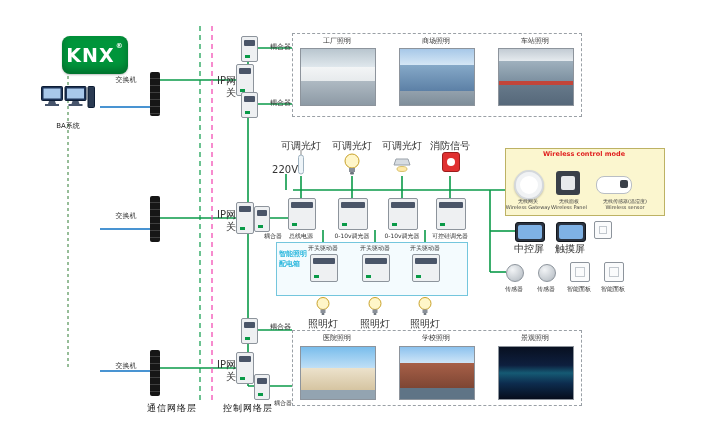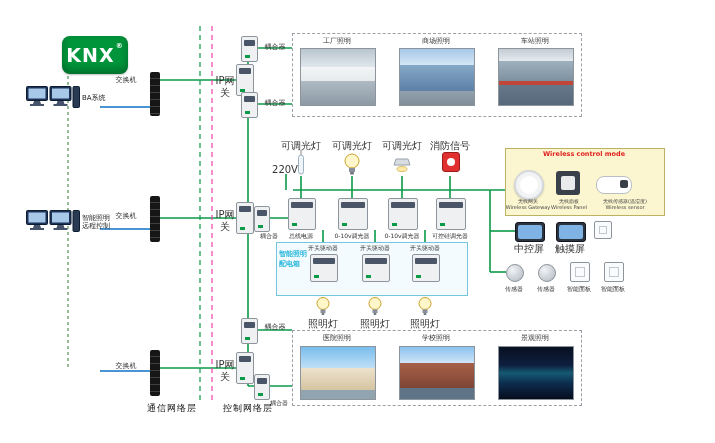--- a/index.html
+++ b/index.html
@@ -1,28 +1,28 @@
 <!DOCTYPE html>
 <html><head>
 <meta charset="utf-8">
 <style>
   html,body{margin:0;padding:0;background:#fff}
   .canvas{position:relative;width:715px;height:443px;background:#fff;overflow:hidden;
           font-family:"DejaVu Sans","Liberation Sans",sans-serif;color:#222}
   .abs{position:absolute}
   .lbl{position:absolute;font-size:7px;line-height:1.2;text-align:center;color:#333}
   .lbl.r{text-align:center}
-  .lbl.l{text-align:center}
+  .lbl.l{text-align:right}
   .s6{font-size:6px}.s65{font-size:10px}
   .layerlbl{position:absolute;font-size:9px;color:#111;text-align:center;letter-spacing:1px}
   .knx{position:absolute;left:62px;top:36px;width:66px;height:38px;background:#00953b;border-radius:8px;
        color:#fff;display:flex;align-items:center;justify-content:center;font-weight:bold;font-size:19px;
        letter-spacing:1px;box-shadow:inset 0 -4px 8px rgba(0,0,0,.28),0 1px 2px rgba(0,0,0,.25)}
   .knx sup{font-size:7px;margin-left:1px;align-self:flex-start;margin-top:6px}
-  .terminal{position:absolute;display:flex;flex-direction:row;align-items:center;gap:2px;width:84px;
+  .terminal{position:absolute;display:flex;flex-direction:column;align-items:center;gap:12px;width:84px;
             font-size:7px;text-align:center}
   .terminal .cap{line-height:1.2}
   .switch{position:absolute;width:10px;height:44px;background:#161616;border-radius:2px;
           background-image:repeating-linear-gradient(180deg,rgba(255,255,255,0) 0 6px,#3f3f3f 6px 7px)}
   .din{position:absolute;background:#eef0f2;border:1px solid #8d949c;border-radius:2px}
   .din::before{content:"";position:absolute;left:2px;right:2px;top:3px;height:6px;background:#4a5568;border-radius:1px}
   .din::after{content:"";position:absolute;left:3px;bottom:3px;width:5px;height:3px;background:#0a9a48}
   .dashed-box{position:absolute;border:1px dashed #9aa0a6;background:#fff}
   .photo{position:absolute;width:74px;height:56px;border:1px solid #8d949c}
   .ph-factory{background:linear-gradient(180deg,#b9c6cf 0%,#dfe7ec 32%,#f3f5f6 32%,#e6eaec 58%,#aeb9c2 58%,#8d9aa5 100%)}
@@ -114,36 +114,20 @@
         <rect x="26" y="2.5" width="17" height="10" fill="#a8c8ea"></rect>
         <path d="M31.5 15 h6 l1 3 h-8 z" fill="#46546b"></path>
           <rect x="27.5" y="18" width="14" height="2" fill="#46546b"></rect>
         <rect x="47" y="0.5" width="6.5" height="21" rx="1" fill="#2a3a52" stroke="#0c1c33"></rect>
       </svg>
     </span>
     <span class="cap">BA系统</span>
   </div>
 
 
-  <div class="terminal" style="left:26px;top:210px">
-    <span class="icon">
-      <svg width="54" height="24" viewBox="0 0 54 24">
-        <rect x="0.5" y="0.5" width="21" height="14" rx="1" fill="#1d3357" stroke="#0c1c33"></rect>
-        <rect x="2.5" y="2.5" width="17" height="10" fill="#a8c8ea"></rect>
-        <path d="M8 15 h6 l1 3 h-8 z" fill="#46546b"></path>
-          <rect x="4" y="18" width="14" height="2" fill="#46546b"></rect>
-        <rect x="24" y="0.5" width="21" height="14" rx="1" fill="#1d3357" stroke="#0c1c33"></rect>
-        <rect x="26" y="2.5" width="17" height="10" fill="#a8c8ea"></rect>
-        <path d="M31.5 15 h6 l1 3 h-8 z" fill="#46546b"></path>
-          <rect x="27.5" y="18" width="14" height="2" fill="#46546b"></rect>
-        <rect x="47" y="0.5" width="6.5" height="21" rx="1" fill="#2a3a52" stroke="#0c1c33"></rect>
-      </svg>
-    </span>
-    <span class="cap">智能照明远程控制</span>
-  </div>
 
 
   <div class="switch" style="left:150px;top:72px"></div>
   <div class="lbl r" style="left:106px;top:76px;width:40px">交换机</div>
   <div class="switch" style="left:150px;top:196px;height:46px"></div>
   <div class="lbl r" style="left:106px;top:212px;width:40px">交换机</div>
   <div class="switch" style="left:150px;top:350px;height:46px"></div>
   <div class="lbl r" style="left:106px;top:362px;width:40px">交换机</div>
 
   <div class="din" style="left:236px;top:64px;width:16px;height:30px"></div>

